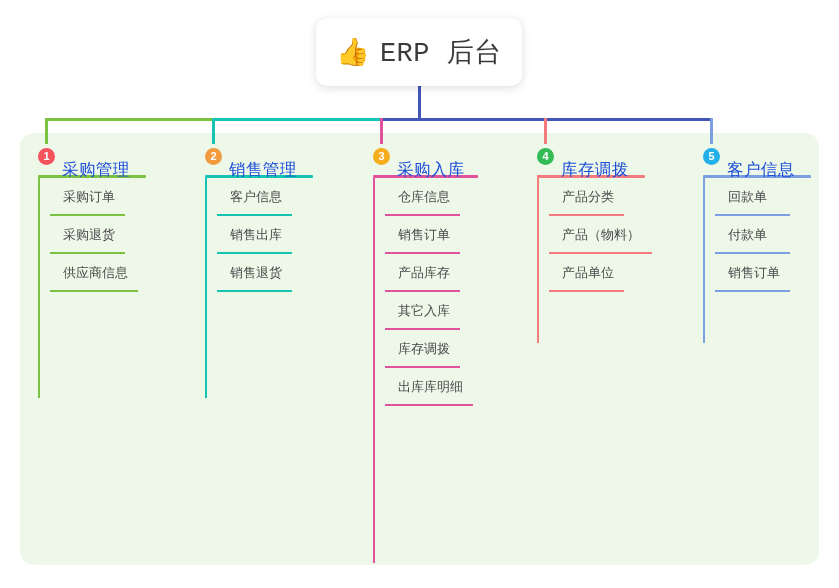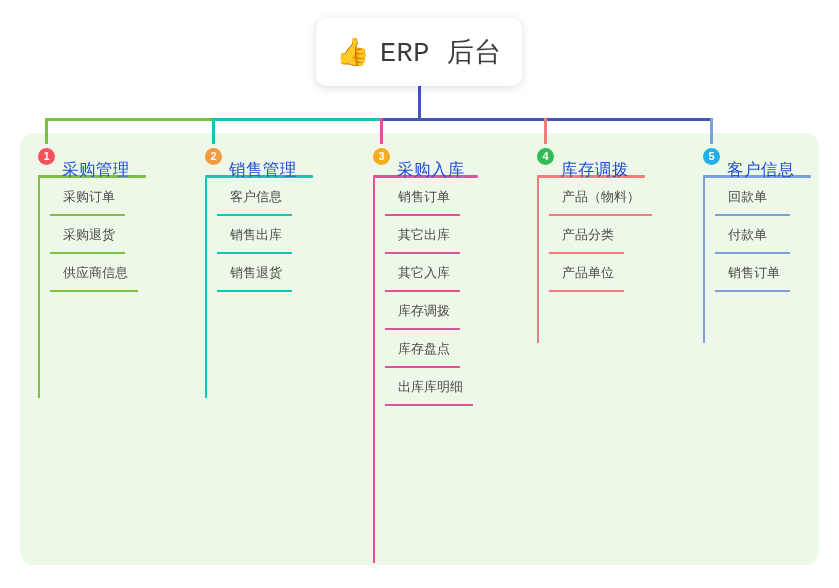--- a/index.html
+++ b/index.html
@@ -197,62 +197,62 @@
     </div>
     <div class="column" style="left: 373px;">
       <div class="col-head">
         <span class="badge" style="background: rgb(245, 173, 29);">3</span>
         <span class="col-title">采购入库</span>
       </div>
       <div class="head-rule" style="width: 105px; background: rgb(224, 82, 156);"></div>
       <div class="col-body">
         <div class="spine" style="background: rgb(224, 82, 156); height: 385px;"></div>
         <div class="item">
+          <span class="label">仓库信息</span>
+          <div class="rule" style="width: 75px; background: rgb(224, 82, 156);"></div>
+        </div>
+        <div class="item">
           <span class="label">销售订单</span>
           <div class="rule" style="width: 75px; background: rgb(224, 82, 156);"></div>
         </div>
         <div class="item">
-          <span class="label">其它出库</span>
+          <span class="label">产品库存</span>
           <div class="rule" style="width: 75px; background: rgb(224, 82, 156);"></div>
         </div>
         <div class="item">
           <span class="label">其它入库</span>
           <div class="rule" style="width: 75px; background: rgb(224, 82, 156);"></div>
         </div>
         <div class="item">
           <span class="label">库存调拨</span>
-          <div class="rule" style="width: 75px; background: rgb(224, 82, 156);"></div>
-        </div>
-        <div class="item">
-          <span class="label">库存盘点</span>
           <div class="rule" style="width: 75px; background: rgb(224, 82, 156);"></div>
         </div>
         <div class="item">
           <span class="label">出库库明细</span>
           <div class="rule" style="width: 88px; background: rgb(224, 82, 156);"></div>
         </div>
       </div>
     </div>
     <div class="column" style="left: 537px;">
       <div class="col-head">
         <span class="badge" style="background: rgb(51, 187, 85);">4</span>
         <span class="col-title">库存调拨</span>
       </div>
       <div class="head-rule" style="width: 108px; background: rgb(244, 123, 123);"></div>
       <div class="col-body">
         <div class="spine" style="background: rgb(244, 123, 123); height: 165px;"></div>
         <div class="item">
+          <span class="label">产品分类</span>
+          <div class="rule" style="width: 75px; background: rgb(244, 123, 123);"></div>
+        </div>
+        <div class="item">
           <span class="label">产品（物料）</span>
           <div class="rule" style="width: 103px; background: rgb(244, 123, 123);"></div>
         </div>
         <div class="item">
-          <span class="label">产品分类</span>
-          <div class="rule" style="width: 75px; background: rgb(244, 123, 123);"></div>
-        </div>
-        <div class="item">
           <span class="label">产品单位</span>
           <div class="rule" style="width: 75px; background: rgb(244, 123, 123);"></div>
         </div>
       </div>
     </div>
     <div class="column" style="left: 703px;">
       <div class="col-head">
         <span class="badge" style="background: rgb(35, 176, 232);">5</span>
         <span class="col-title">客户信息</span>
       </div>

